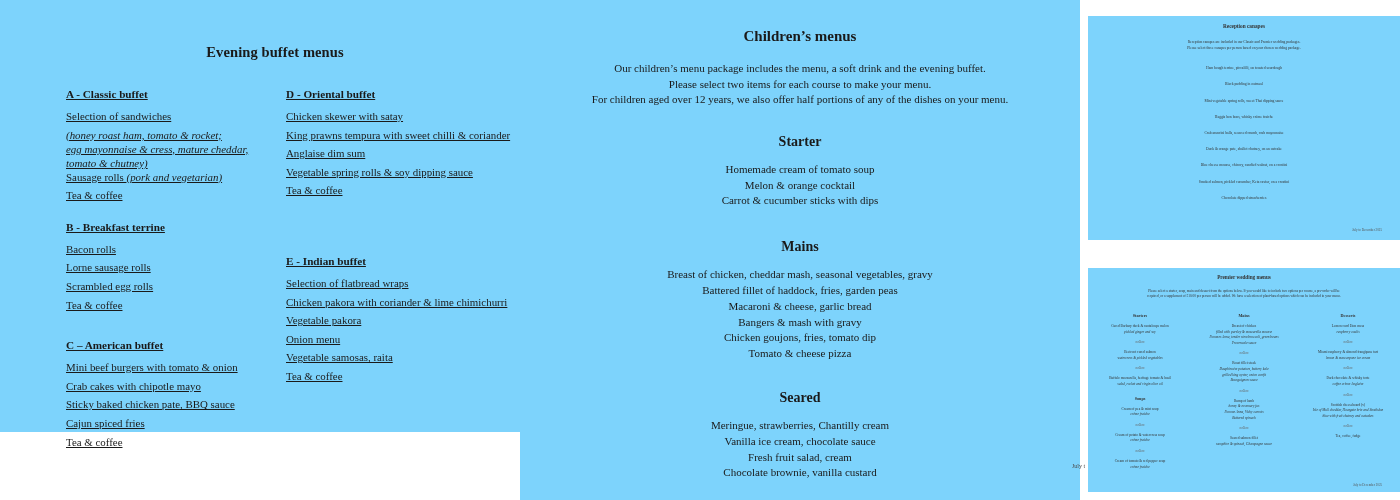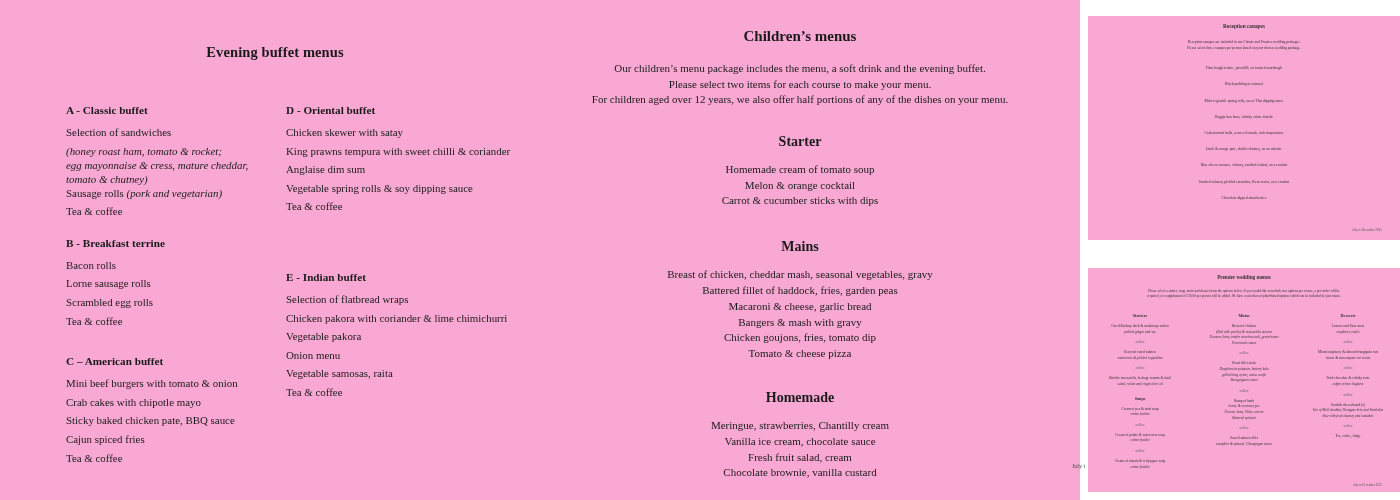--- a/index.html
+++ b/index.html
@@ -11,47 +11,48 @@
     overflow: hidden;
   }
   body {
     font-family: "Liberation Serif", serif;
     color: #1a1a1a;
     position: relative;
   }
 
   .page {
     position: absolute;
-    background: #f9a8d4;
+    background: #7dd3fc;
   }
 
   
   #page-evening {
     left: 0px;
     top: 0px;
     width: 520px;
-    height: 500px;
+    height: 432px;
   }
   #page-evening .page-title {
     text-align: center;
     font-weight: bold;
     font-size: 14.5px;
     margin-left: 30px;
     margin-top: 44px;
     letter-spacing: .1px;
   }
   .buffet-cols {
     position: absolute;
     top: 88px;
     left: 0;
     width: 520px;
   }
   .buffet-col {
     position: absolute;
-    top: 16px;
+    top: 0;
+    text-decoration: underline;
   }
   .buffet-col.left  { left: 66px;  width: 225px; }
   .buffet-col.right { left: 286px; width: 235px; }
 
   .buffet-block { margin-bottom: 17px; }
   .buffet-head {
     font-weight: bold;
     font-size: 11.2px;
     margin-bottom: 9px;
   }
@@ -272,21 +273,21 @@
   <div class="ch-course-head mains">Mains</div>
   <div class="ch-list" id="ch-mains">
       <div>Breast of chicken, cheddar mash, seasonal vegetables, gravy</div>
       <div>Battered fillet of haddock, fries, garden peas</div>
       <div>Macaroni &amp; cheese, garlic bread</div>
       <div>Bangers &amp; mash with gravy</div>
       <div>Chicken goujons, fries, tomato dip</div>
       <div>Tomato &amp; cheese pizza</div>
     </div>
 
-  <div class="ch-course-head dessert">Homemade</div>
+  <div class="ch-course-head dessert">Seared</div>
   <div class="ch-list" id="ch-dessert">
       <div>Meringue, strawberries, Chantilly cream</div>
       <div>Vanilla ice cream, chocolate sauce</div>
       <div>Fresh fruit salad, cream</div>
       <div>Chocolate brownie, vanilla custard</div>
     </div>
 
 </div>
 <div class="page-footer" id="footer-children">July t</div>
 

